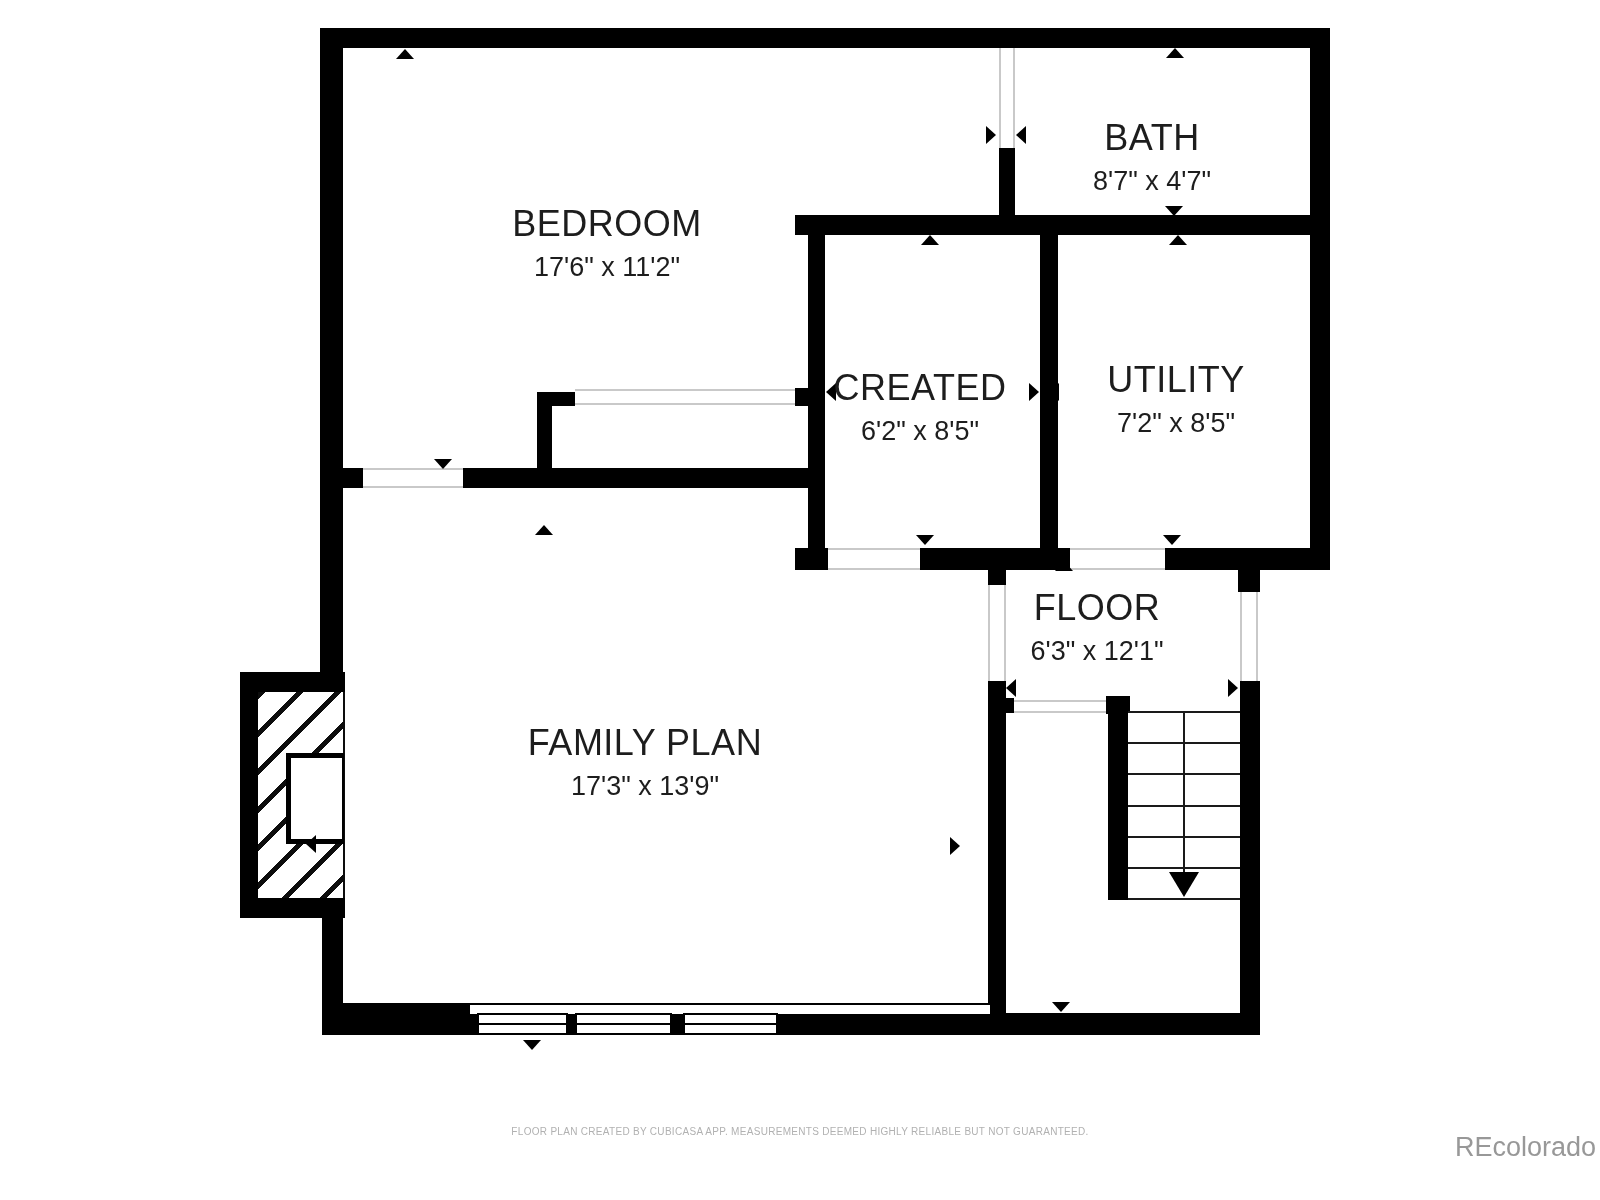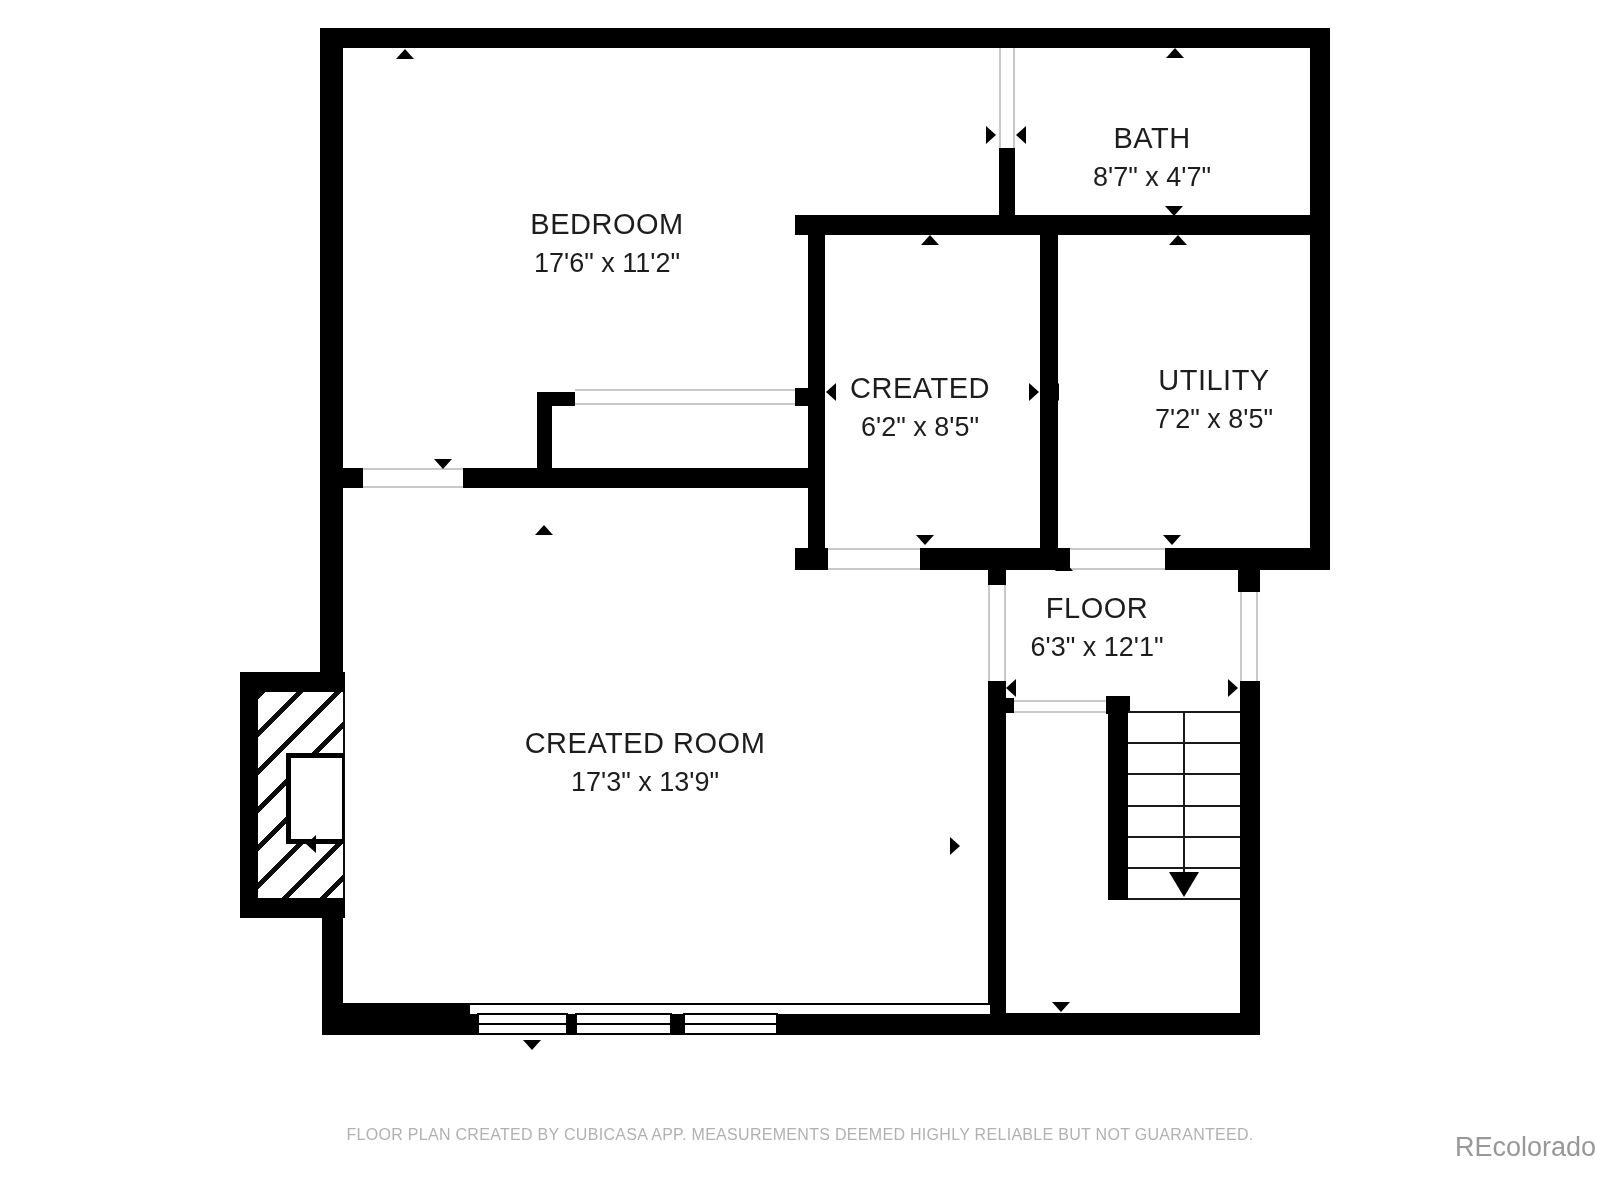--- a/index.html
+++ b/index.html
@@ -30,24 +30,24 @@
   .firebox{position:absolute;background:#ffffff;box-sizing:border-box;
     border:5px solid #000;border-right-width:2px;}
   .stairs{position:absolute;border-top:2px solid #1a1a1a;box-sizing:border-box;background:#fff;}
   .tread{position:absolute;left:0;right:0;border-bottom:2px solid #1a1a1a;}
   .stair-line{position:absolute;width:2px;background:#1a1a1a;}
   .stair-arrow{position:absolute;width:0;height:0;
     border-left:15px solid transparent;border-right:15px solid transparent;
     border-top:25px solid #000;}
   .room-label{position:absolute;transform:translate(-50%,-50%);
     text-align:center;color:#1d1d1d;white-space:nowrap;}
-  .room-name{font-size:29px;letter-spacing:.5px;}
+  .room-name{font-size:36px;letter-spacing:.5px;}
   .room-dims{font-size:27px;margin-top:7px;}
   #footer{position:absolute;left:0;width:1600px;top:1126px;text-align:center;
-    font-size:16px;color:#b1b1b1;letter-spacing:.3px;}
+    font-size:10px;color:#b1b1b1;letter-spacing:.3px;}
   #watermark{position:absolute;right:4px;top:1132px;font-size:27px;color:#989898;}
 </style>
 </head>
 <body>
 
 <div id="canvas">
   <div id="plan">
       <div class="wall" style="left: 320px; top: 28px; width: 1010px; height: 20px;"></div>
       <div class="wall" style="left: 320px; top: 28px; width: 23px; height: 444px;"></div>
       <div class="wall" style="left: 320px; top: 468px; width: 492px; height: 20px;"></div>
@@ -134,28 +134,28 @@
         <div class="room-dims">17'6" x 11'2"</div>
       </div>
       <div class="room-label" style="left: 1152px; top: 157px;">
         <div class="room-name">BATH</div>
         <div class="room-dims">8'7" x 4'7"</div>
       </div>
       <div class="room-label" style="left: 920px; top: 407px;">
         <div class="room-name">CREATED</div>
         <div class="room-dims">6'2" x 8'5"</div>
       </div>
-      <div class="room-label" style="left: 1176px; top: 399px; margin-left: 38px;">
+      <div class="room-label" style="left: 1176px; top: 399px;">
         <div class="room-name">UTILITY</div>
         <div class="room-dims">7'2" x 8'5"</div>
       </div>
       <div class="room-label" style="left: 1097px; top: 627px;">
         <div class="room-name">FLOOR</div>
         <div class="room-dims">6'3" x 12'1"</div>
       </div>
       <div class="room-label" style="left: 645px; top: 762px;">
-        <div class="room-name">CREATED ROOM</div>
+        <div class="room-name">FAMILY PLAN</div>
         <div class="room-dims">17'3" x 13'9"</div>
       </div>
     </div>
   <div id="footer">FLOOR PLAN CREATED BY CUBICASA APP. MEASUREMENTS DEEMED HIGHLY RELIABLE BUT NOT GUARANTEED.</div>
   <div id="watermark">REcolorado</div>
 </div>
 
 </body></html>

